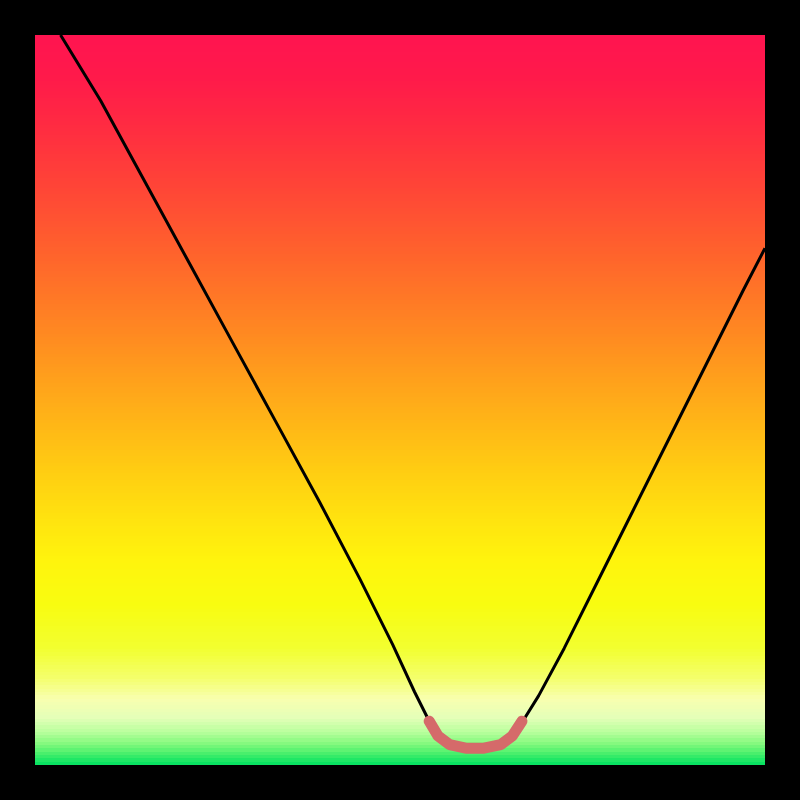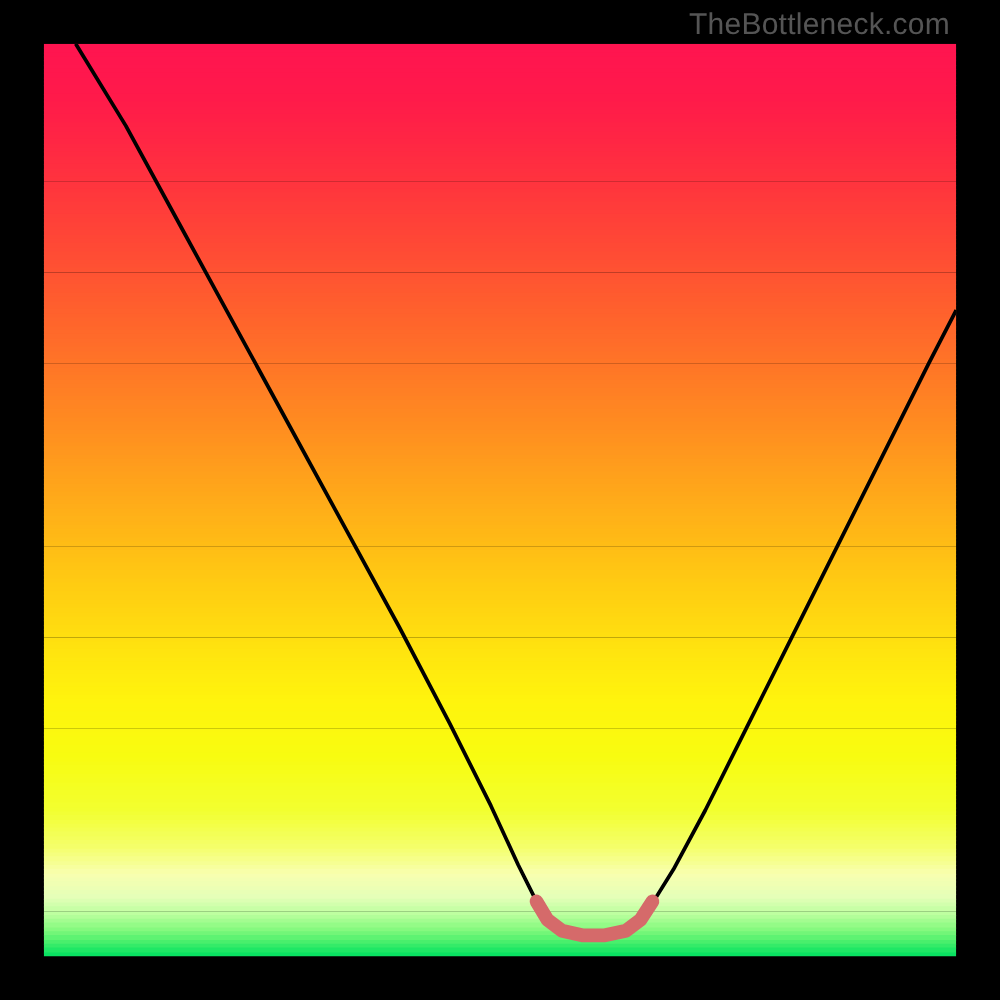--- a/index.html
+++ b/index.html
@@ -45,21 +45,20 @@
   }
   svg.curve {
     position: absolute;
     inset: 0;
   }
 </style>
 </head>
 <body>
 
 <div class="frame">
-  <div class="watermark">TheBottleneck.com</div>
   <div class="plot-area">
     <div class="gradient" id="gradient">
         <div class="stripe" style="top: 0px; height: 4.31818px; background: rgb(255, 20, 80);"></div>
         <div class="stripe" style="top: 3.31818px; height: 4.31818px; background: rgb(255, 21, 79);"></div>
         <div class="stripe" style="top: 6.63636px; height: 4.31818px; background: rgb(255, 21, 79);"></div>
         <div class="stripe" style="top: 9.95455px; height: 4.31818px; background: rgb(255, 22, 78);"></div>
         <div class="stripe" style="top: 13.2727px; height: 4.31818px; background: rgb(255, 22, 78);"></div>
         <div class="stripe" style="top: 16.5909px; height: 4.31818px; background: rgb(255, 23, 78);"></div>
         <div class="stripe" style="top: 19.9091px; height: 4.31818px; background: rgb(255, 23, 77);"></div>
         <div class="stripe" style="top: 23.2273px; height: 4.31818px; background: rgb(255, 23, 77);"></div>

